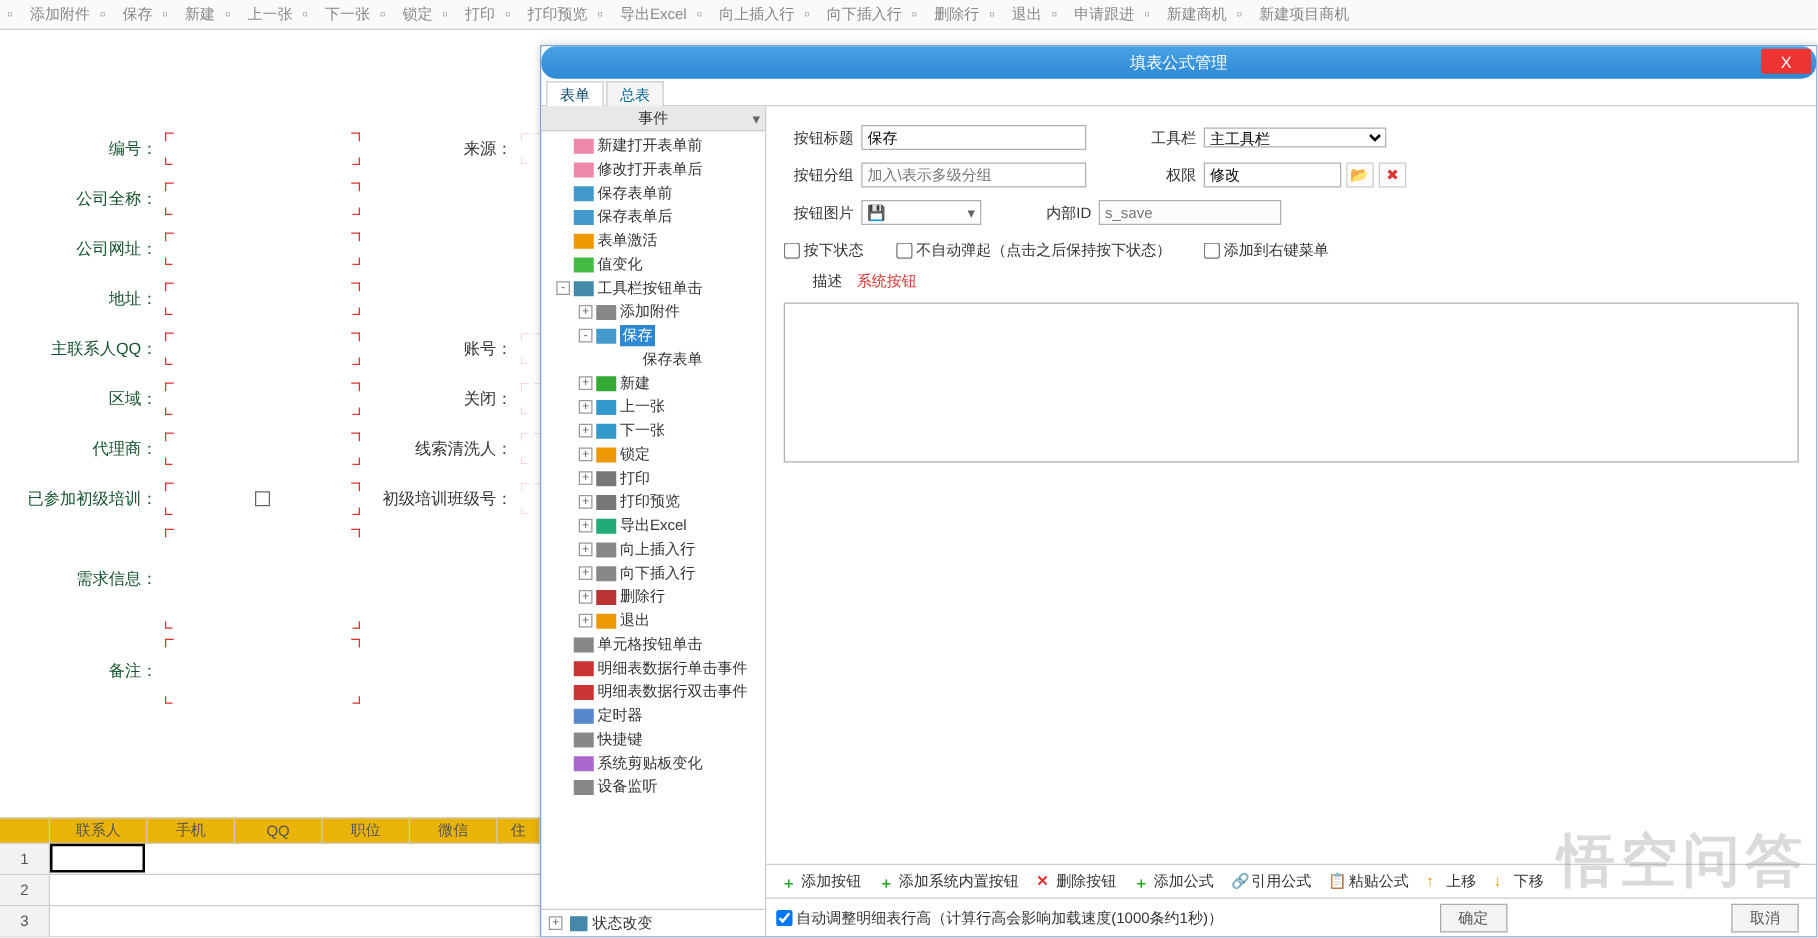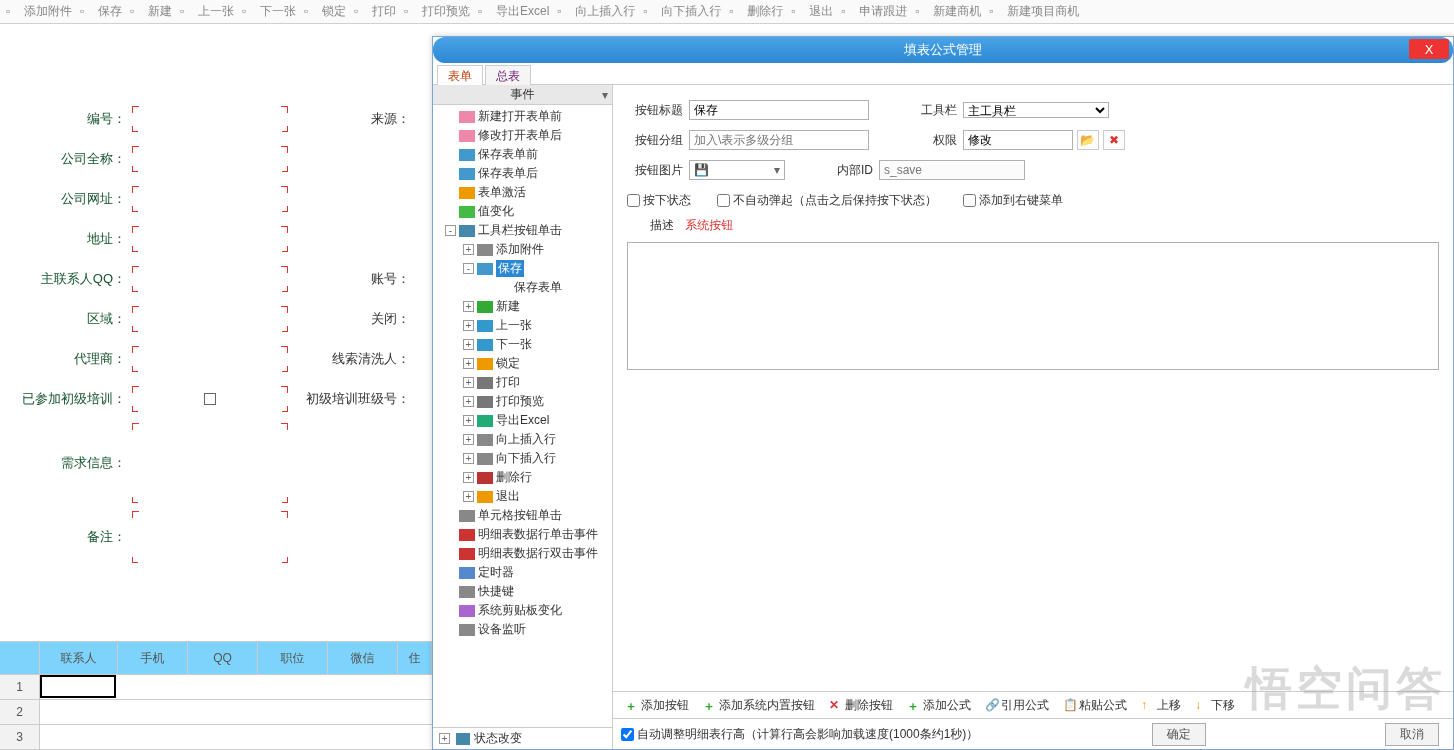--- a/index.html
+++ b/index.html
@@ -20,33 +20,33 @@
     .fcell::before{top:-1px;left:-1px;border-right:none;border-bottom:none;}
     .fcell::after{top:-1px;right:-1px;border-left:none;border-bottom:none;}
     .corner-bl{position:absolute;bottom:-1px;left:-1px;border-right:none;border-top:none;border:1px solid #d33;border-right:none;border-top:none;width:6px;height:6px;}
     .corner-br{position:absolute;bottom:-1px;right:-1px;border-left:none;border-top:none;border:1px solid #d33;border-left:none;border-top:none;width:6px;height:6px;}
 
     .lbl2 { display:inline-block; width:128px; text-align:right; padding-right:6px; color:#333; font-size:13px;}
     .chk-empty { display:inline-block; width:12px;height:12px;border:1px solid #666; margin:0 auto;}
 
     
     .grid-area{position:absolute; left:0; bottom:0; width:432px;}
-    .grid-head-row{display:flex;height:34px;background:#7dd3fc;border-top:1px solid #ccc;border-bottom:1px solid #ccc;}
+    .grid-head-row{display:flex;height:21px;background:#eab308;border-top:1px solid #ccc;border-bottom:1px solid #ccc;}
     .cellh{border-right:1px solid #ccc;display:flex;align-items:center;justify-content:center;color:#555;}
     .rowi{display:flex;height:25px;border-bottom:1px solid #ccc;}
     .rowi .rn{width:40px;background:#f2f2f2;border-right:1px solid #ccc;display:flex;align-items:center;justify-content:center;color:#555;}
     .sel-cell{border:2px solid #000;position:absolute;}
 
     
     .dialog { position: absolute; left: 432px; top: 36px; width: 1022px; height: 714px; background: #fff; border:1px solid #7aa5d6; box-shadow: 0 0 6px rgba(0,0,0,.2);}
     .dlg-title { height: 26px; background: linear-gradient(#4aa3e6,#2d88d4); color:#fff; display:flex; align-items:center; justify-content:center; font-size:13px; position:relative;border-radius:12px;}
     .dlg-close { position:absolute; right:4px; top:2px; width:40px; height:20px; background:#e33; color:#fff; display:flex;align-items:center;justify-content:center;border-radius:2px;cursor:pointer;}
     .dlg-tabs{position:absolute;left:4px;top:2px;display:flex;}
-    .dlg-tab{padding:2px 10px;border:1px solid #ccc;border-bottom:none;background:#f5f5f5;margin-right:2px;color:#701a75;font-size:12px;cursor:pointer;}
-    .dlg-tab.active{background:#fff;color:#c2410c;}
+    .dlg-tab{padding:2px 10px;border:1px solid #ccc;border-bottom:none;background:#f5f5f5;margin-right:2px;color:#0369a1;font-size:12px;cursor:pointer;}
+    .dlg-tab.active{background:#fff;color:#0c4a6e;}
     .dlg-tabbar{height:22px;border-bottom:1px solid #ccc;position:relative;}
 
     .left-panel{width:180px;border-right:1px solid #ccc;display:flex;flex-direction:column;}
     .left-header{height:20px;background:#e8e8e8;border-bottom:1px solid #ccc;display:flex;align-items:center;justify-content:center;color:#333;}
     .left-header .dd{position:absolute;right:4px;color:#666;}
     .tree{flex:1;overflow:auto;font-size:12px;padding:2px 0;}
     .tnode{display:flex;align-items:center;height:19px;white-space:nowrap;padding-left:4px;cursor:default;}
     .tnode.sel .tlabel{background:#2d88d4;color:#fff;padding:0 2px;}
     .tind{display:inline-block;}
     .texp{display:inline-block;width:11px;height:11px;border:1px solid #999;text-align:center;line-height:9px;font-size:10px;margin-right:3px;color:#666;cursor:pointer;}

